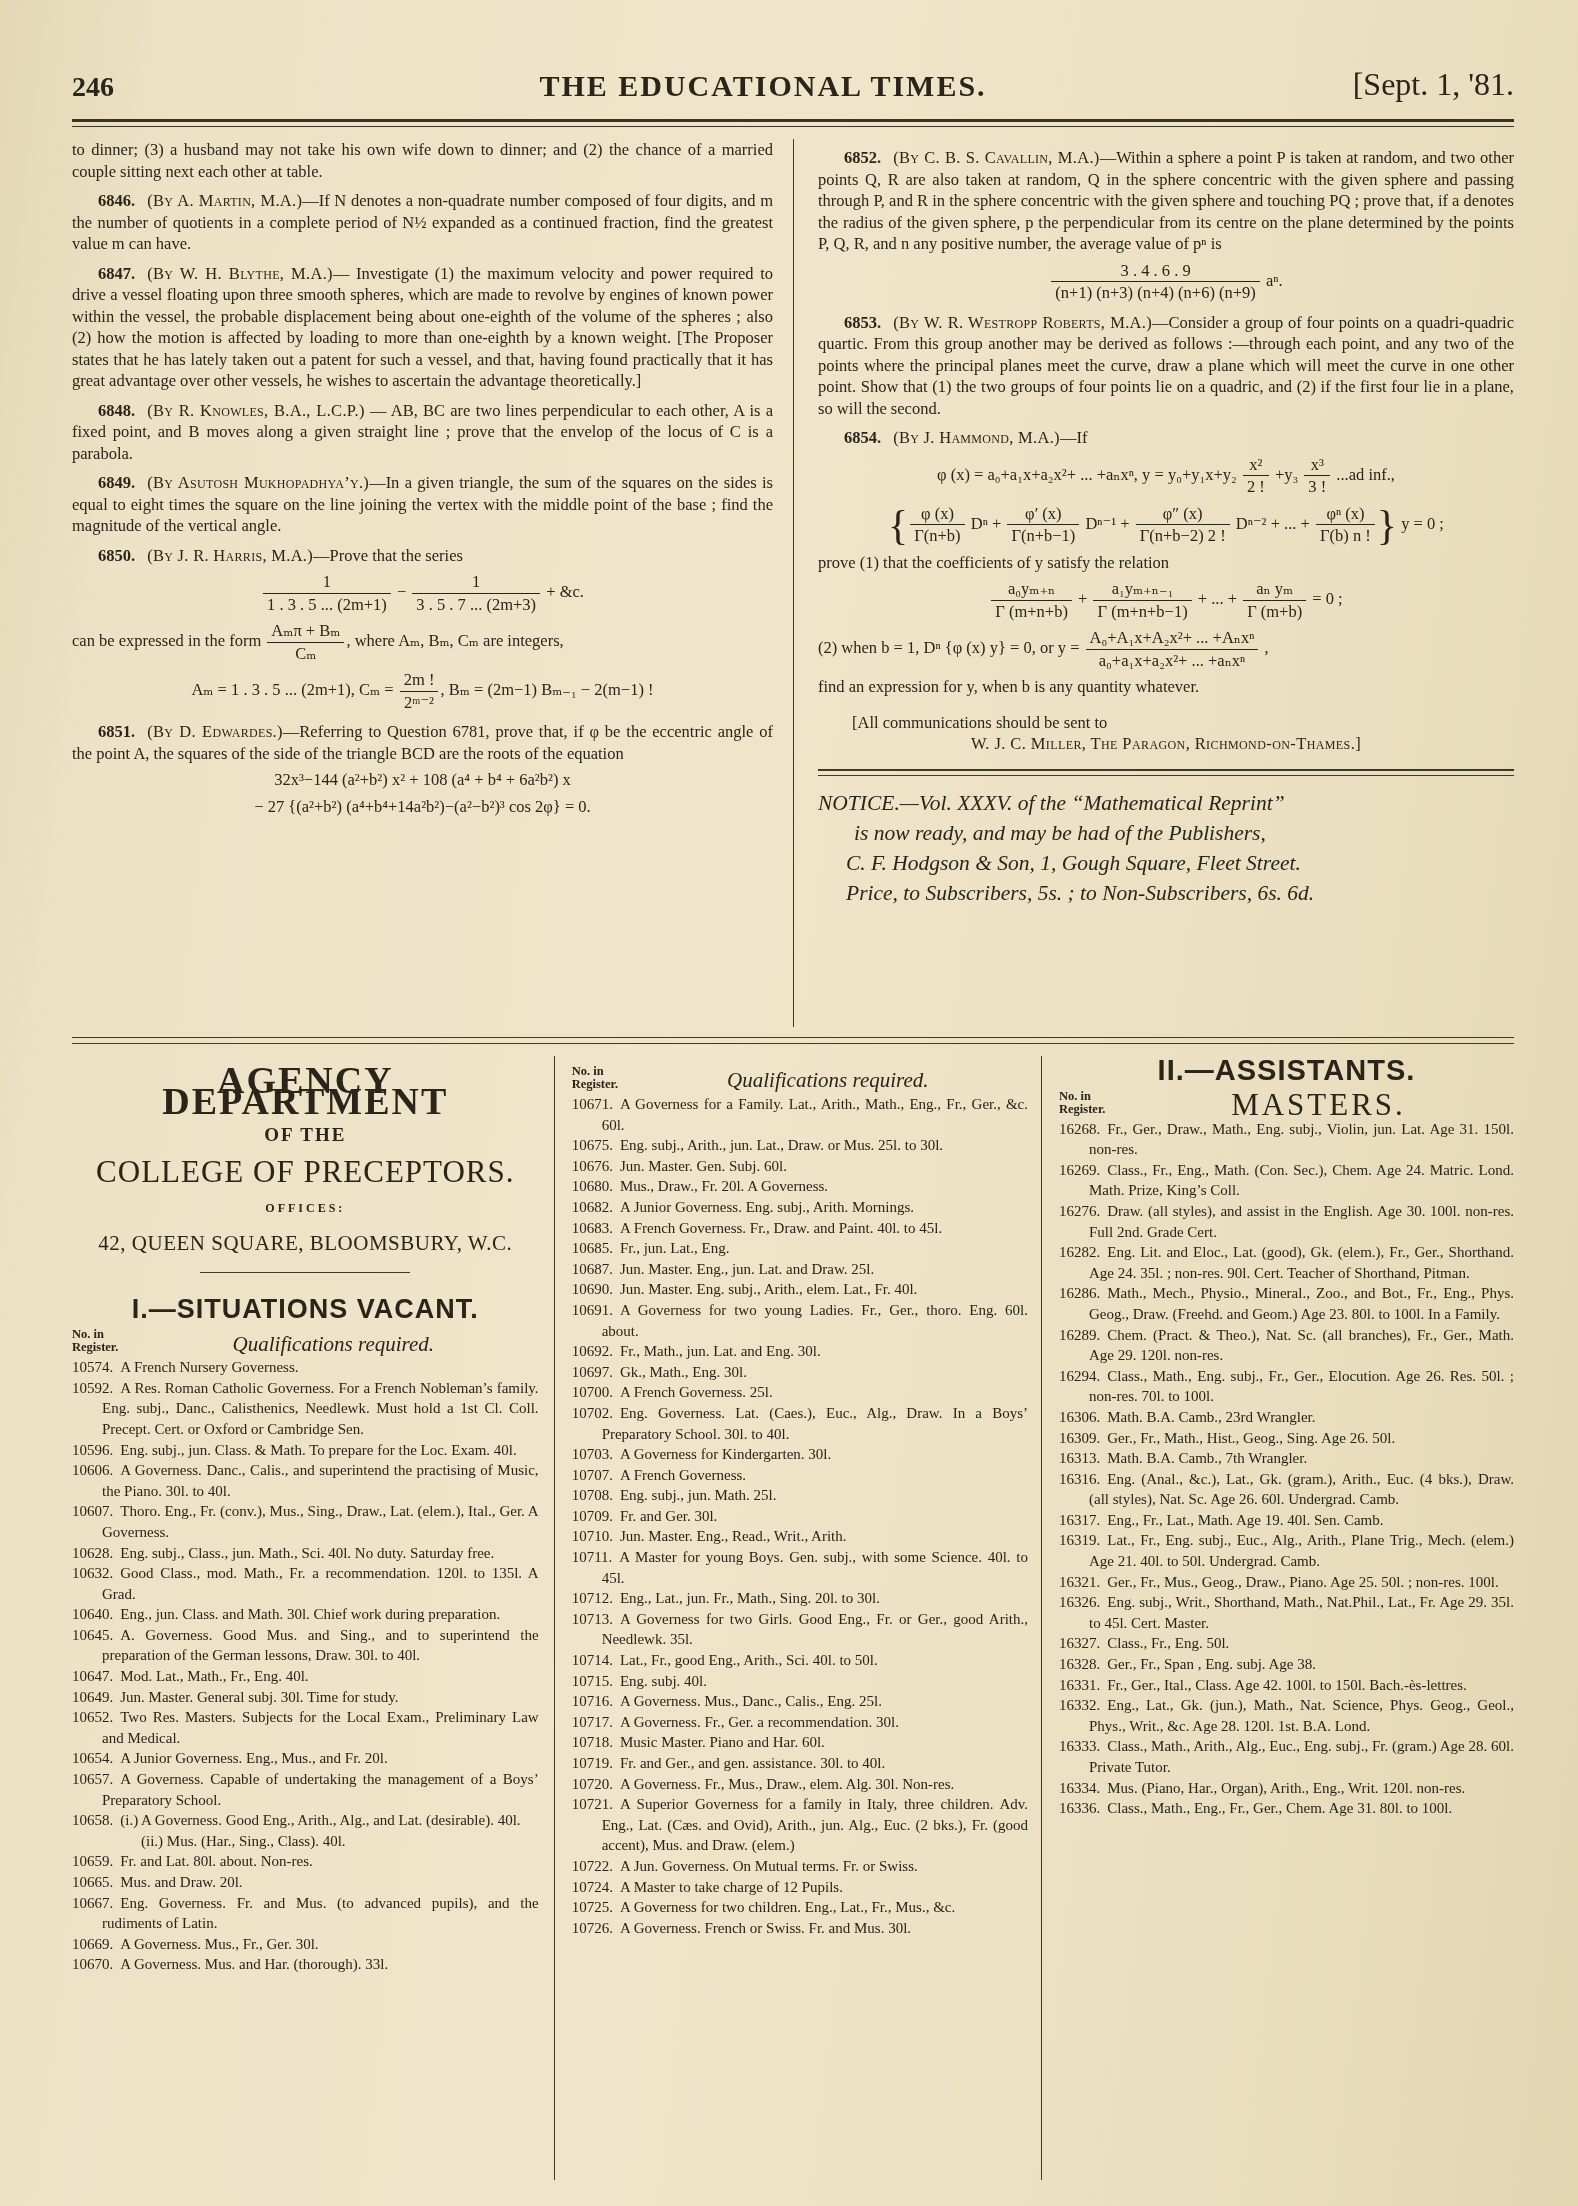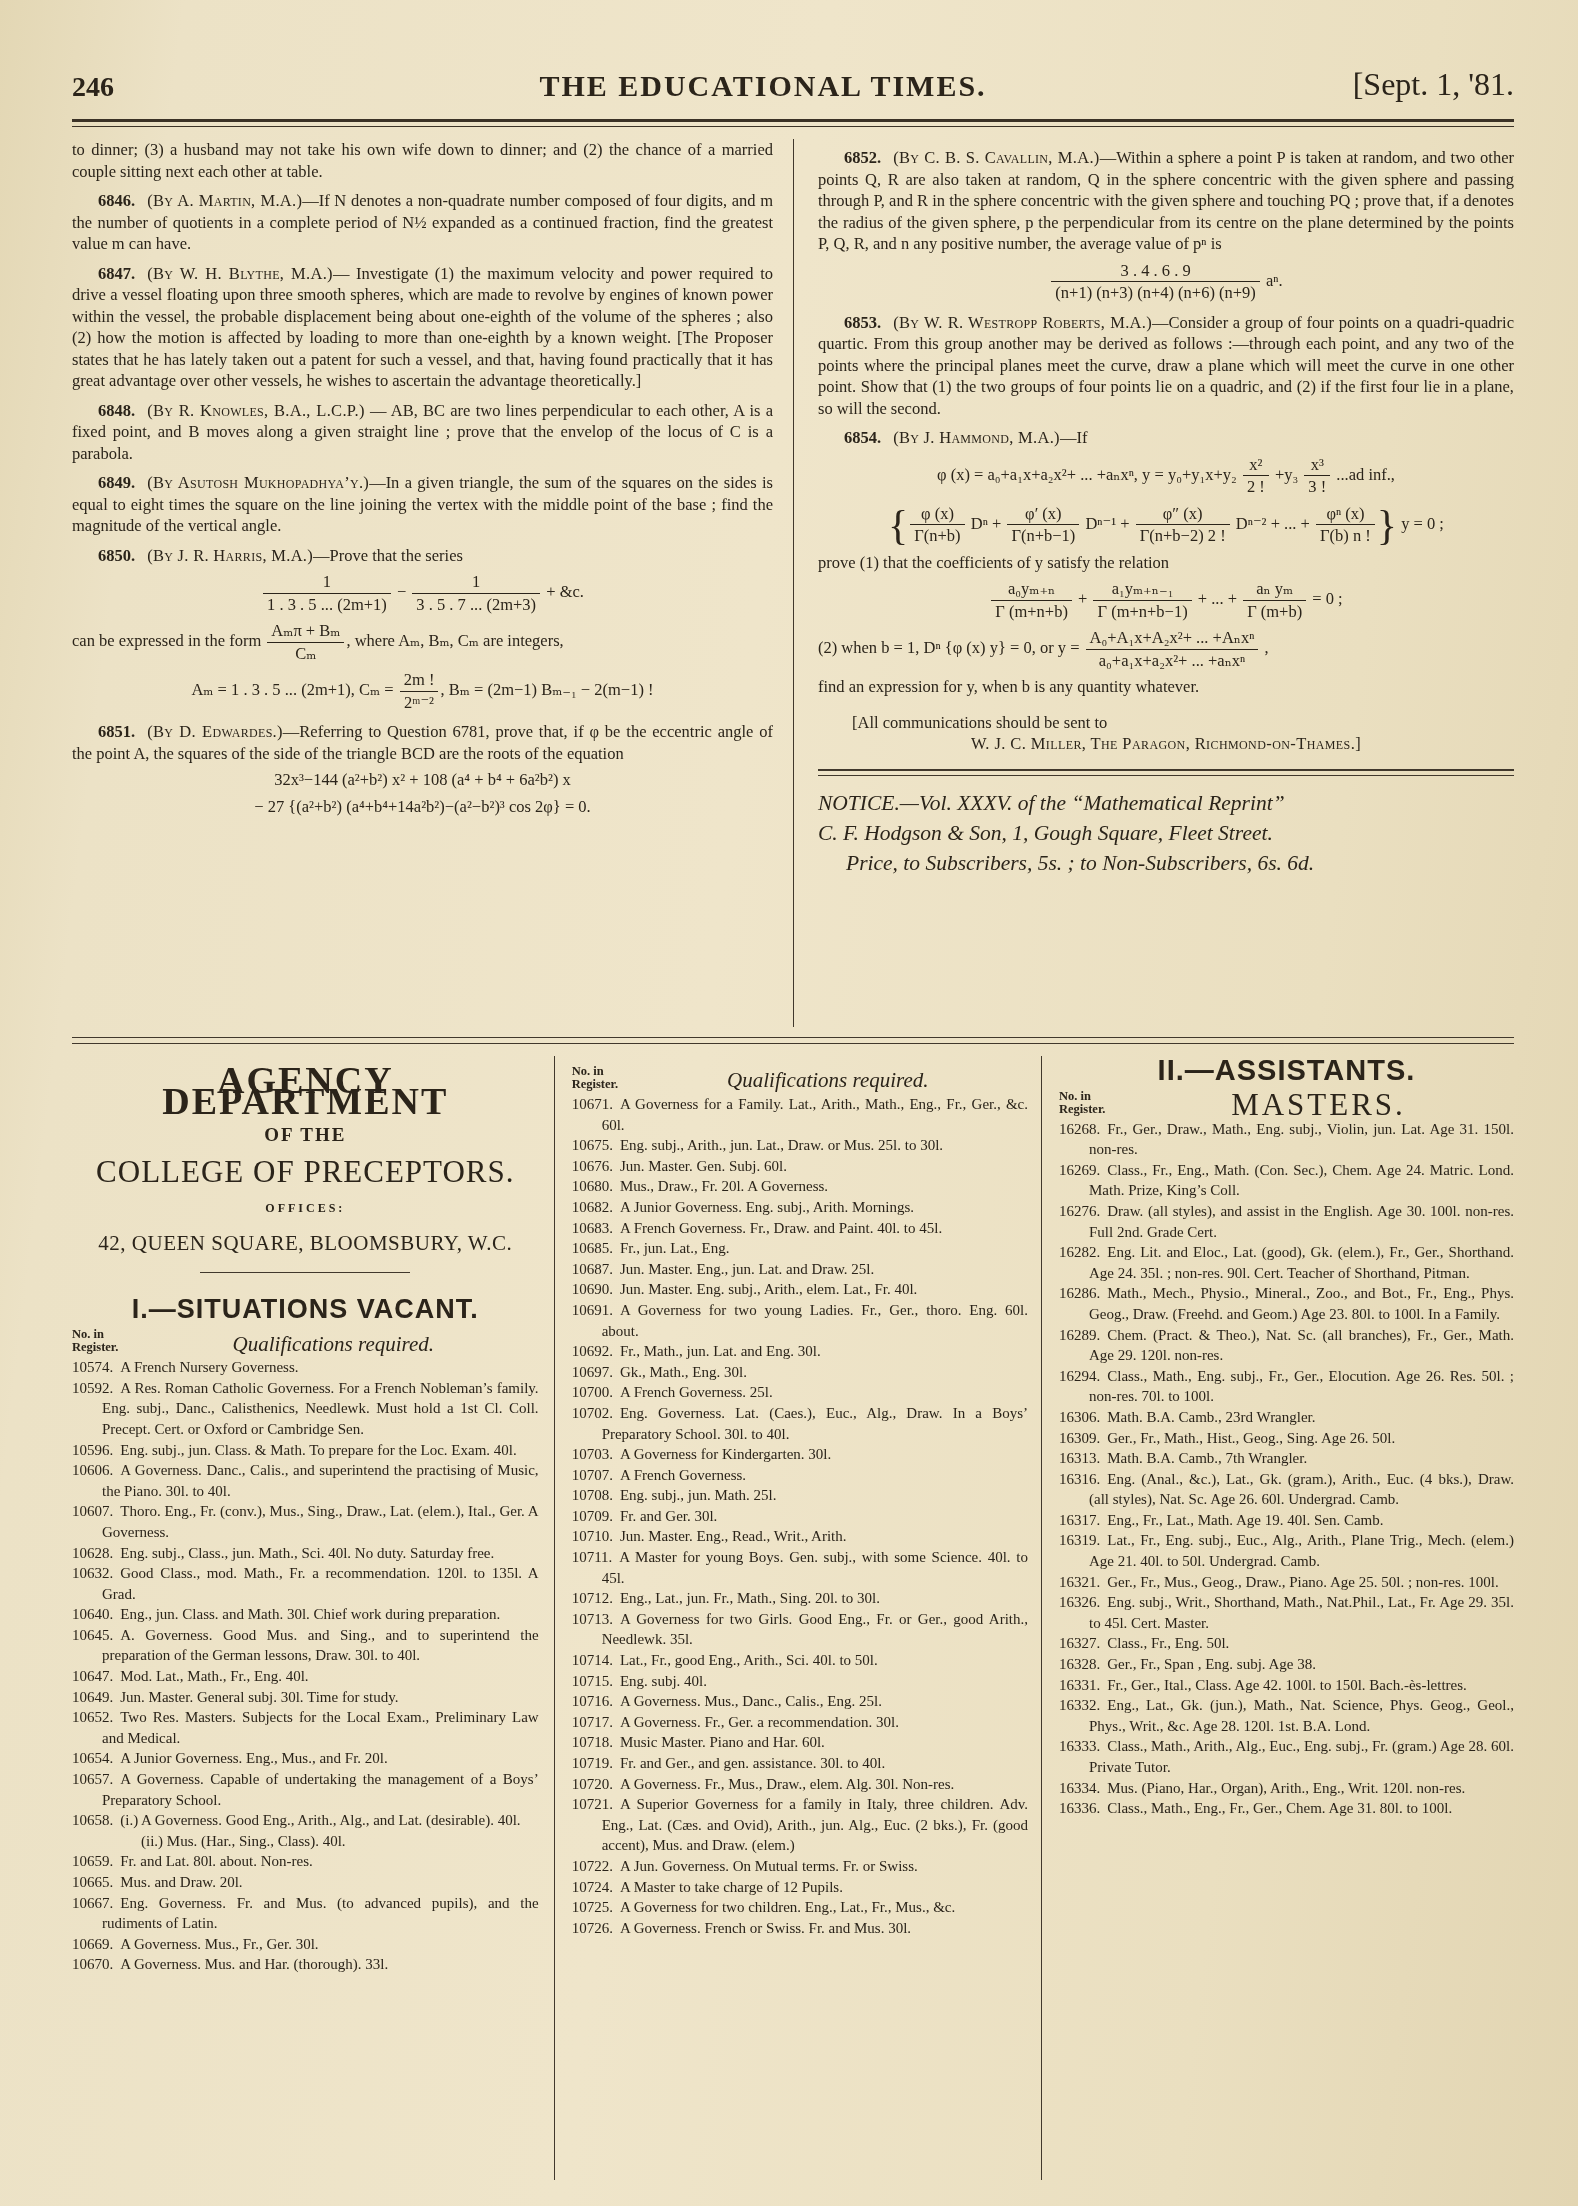--- a/index.html
+++ b/index.html
@@ -32,21 +32,21 @@
   .fd{display:block; padding:0 4px;}
   .bigbrace{font-size:42px; vertical-align:middle; line-height:0; font-weight:400;}
   
   .comms{margin-top:14px;}
   .comms .l1{padding-left:34px;}
   .comms .l2{text-align:center; font-variant:small-caps; letter-spacing:0.4px;}
   .colrule{border-top:2.2px solid #41382c; border-bottom:1.2px solid #41382c; height:4px; margin:14px 0 12px;}
   .notice{font-style:italic; font-size:21.5px; line-height:30px;}
   .notice .n1{margin-left:0;}
   .notice .n2{margin-left:36px;}
-  .notice .n3{margin-left:0;}
+  .notice .n3{margin-left:28px;}
   .notice .n4{margin-left:28px;}
   
   .secrule{margin-top:10px; border-top:1.7px solid #41382c; border-bottom:1.7px solid #41382c; height:5px;}
   
   .bottomcols{display:flex; margin-top:12px; height:1124px; overflow:hidden; font-size:15px; line-height:20.6px;}
   .bcol{box-sizing:border-box;}
   .bcol.b1{width:33.4%; padding-right:15px;}
   .bcol.b2{width:33.8%; border-left:1.5px solid #41382c; padding-left:17px; padding-right:13px;}
   .bcol.b3{width:32.8%; border-left:1.5px solid #41382c; padding-left:17px;}
   .agency{text-align:center; padding-top:14px;}
@@ -152,20 +152,21 @@
 
       <div class="comms">
         <div class="l1">[All communications should be sent to</div>
         <div class="l2">W. J. C. Miller, The Paragon, Richmond-on-Thames.]</div>
       </div>
 
       <div class="colrule"></div>
 
       <div class="notice">
         <div class="n1">NOTICE.—Vol. XXXV. of the “Mathematical Reprint”</div>
+        <div class="n2">is now ready, and may be had of the Publishers,</div>
         <div class="n3">C. F. Hodgson &amp; Son, 1, Gough Square, Fleet Street.</div>
         <div class="n4">Price, to Subscribers, 5s. ; to Non-Subscribers, 6s. 6d.</div>
       </div>
     </div>
   </div>
 
   <div class="secrule"></div>
 
   <div class="bottomcols">
 

